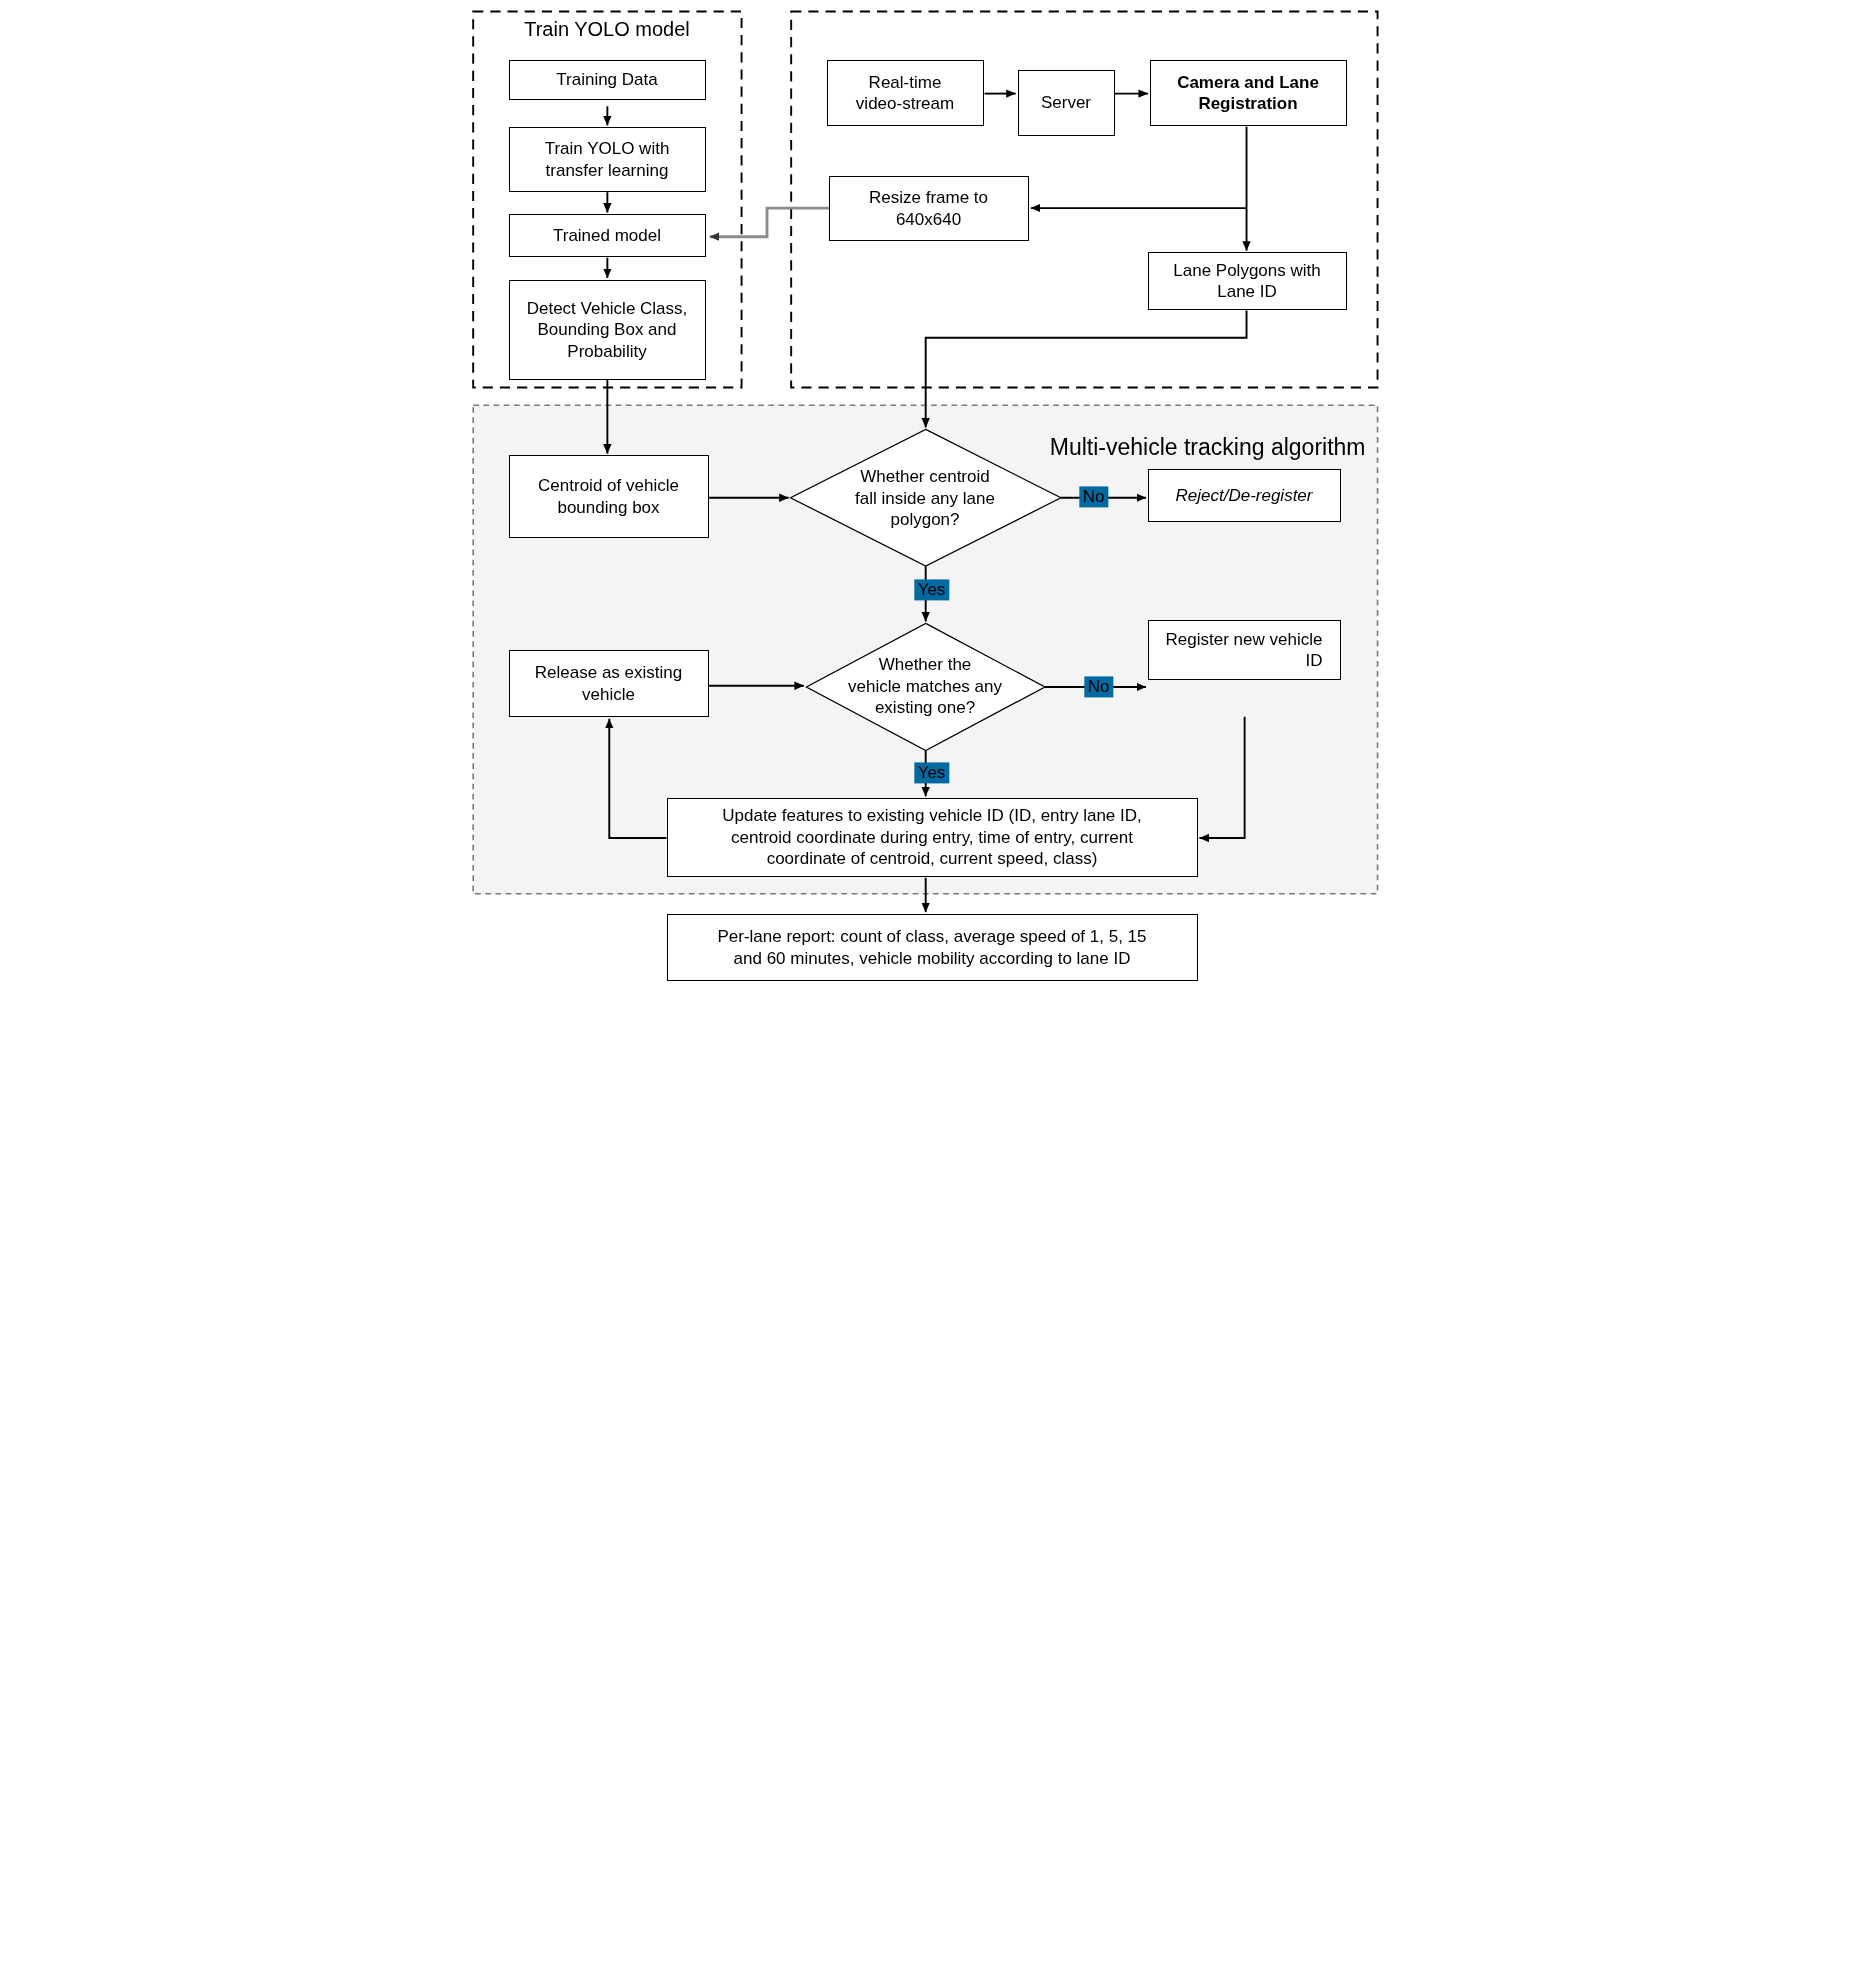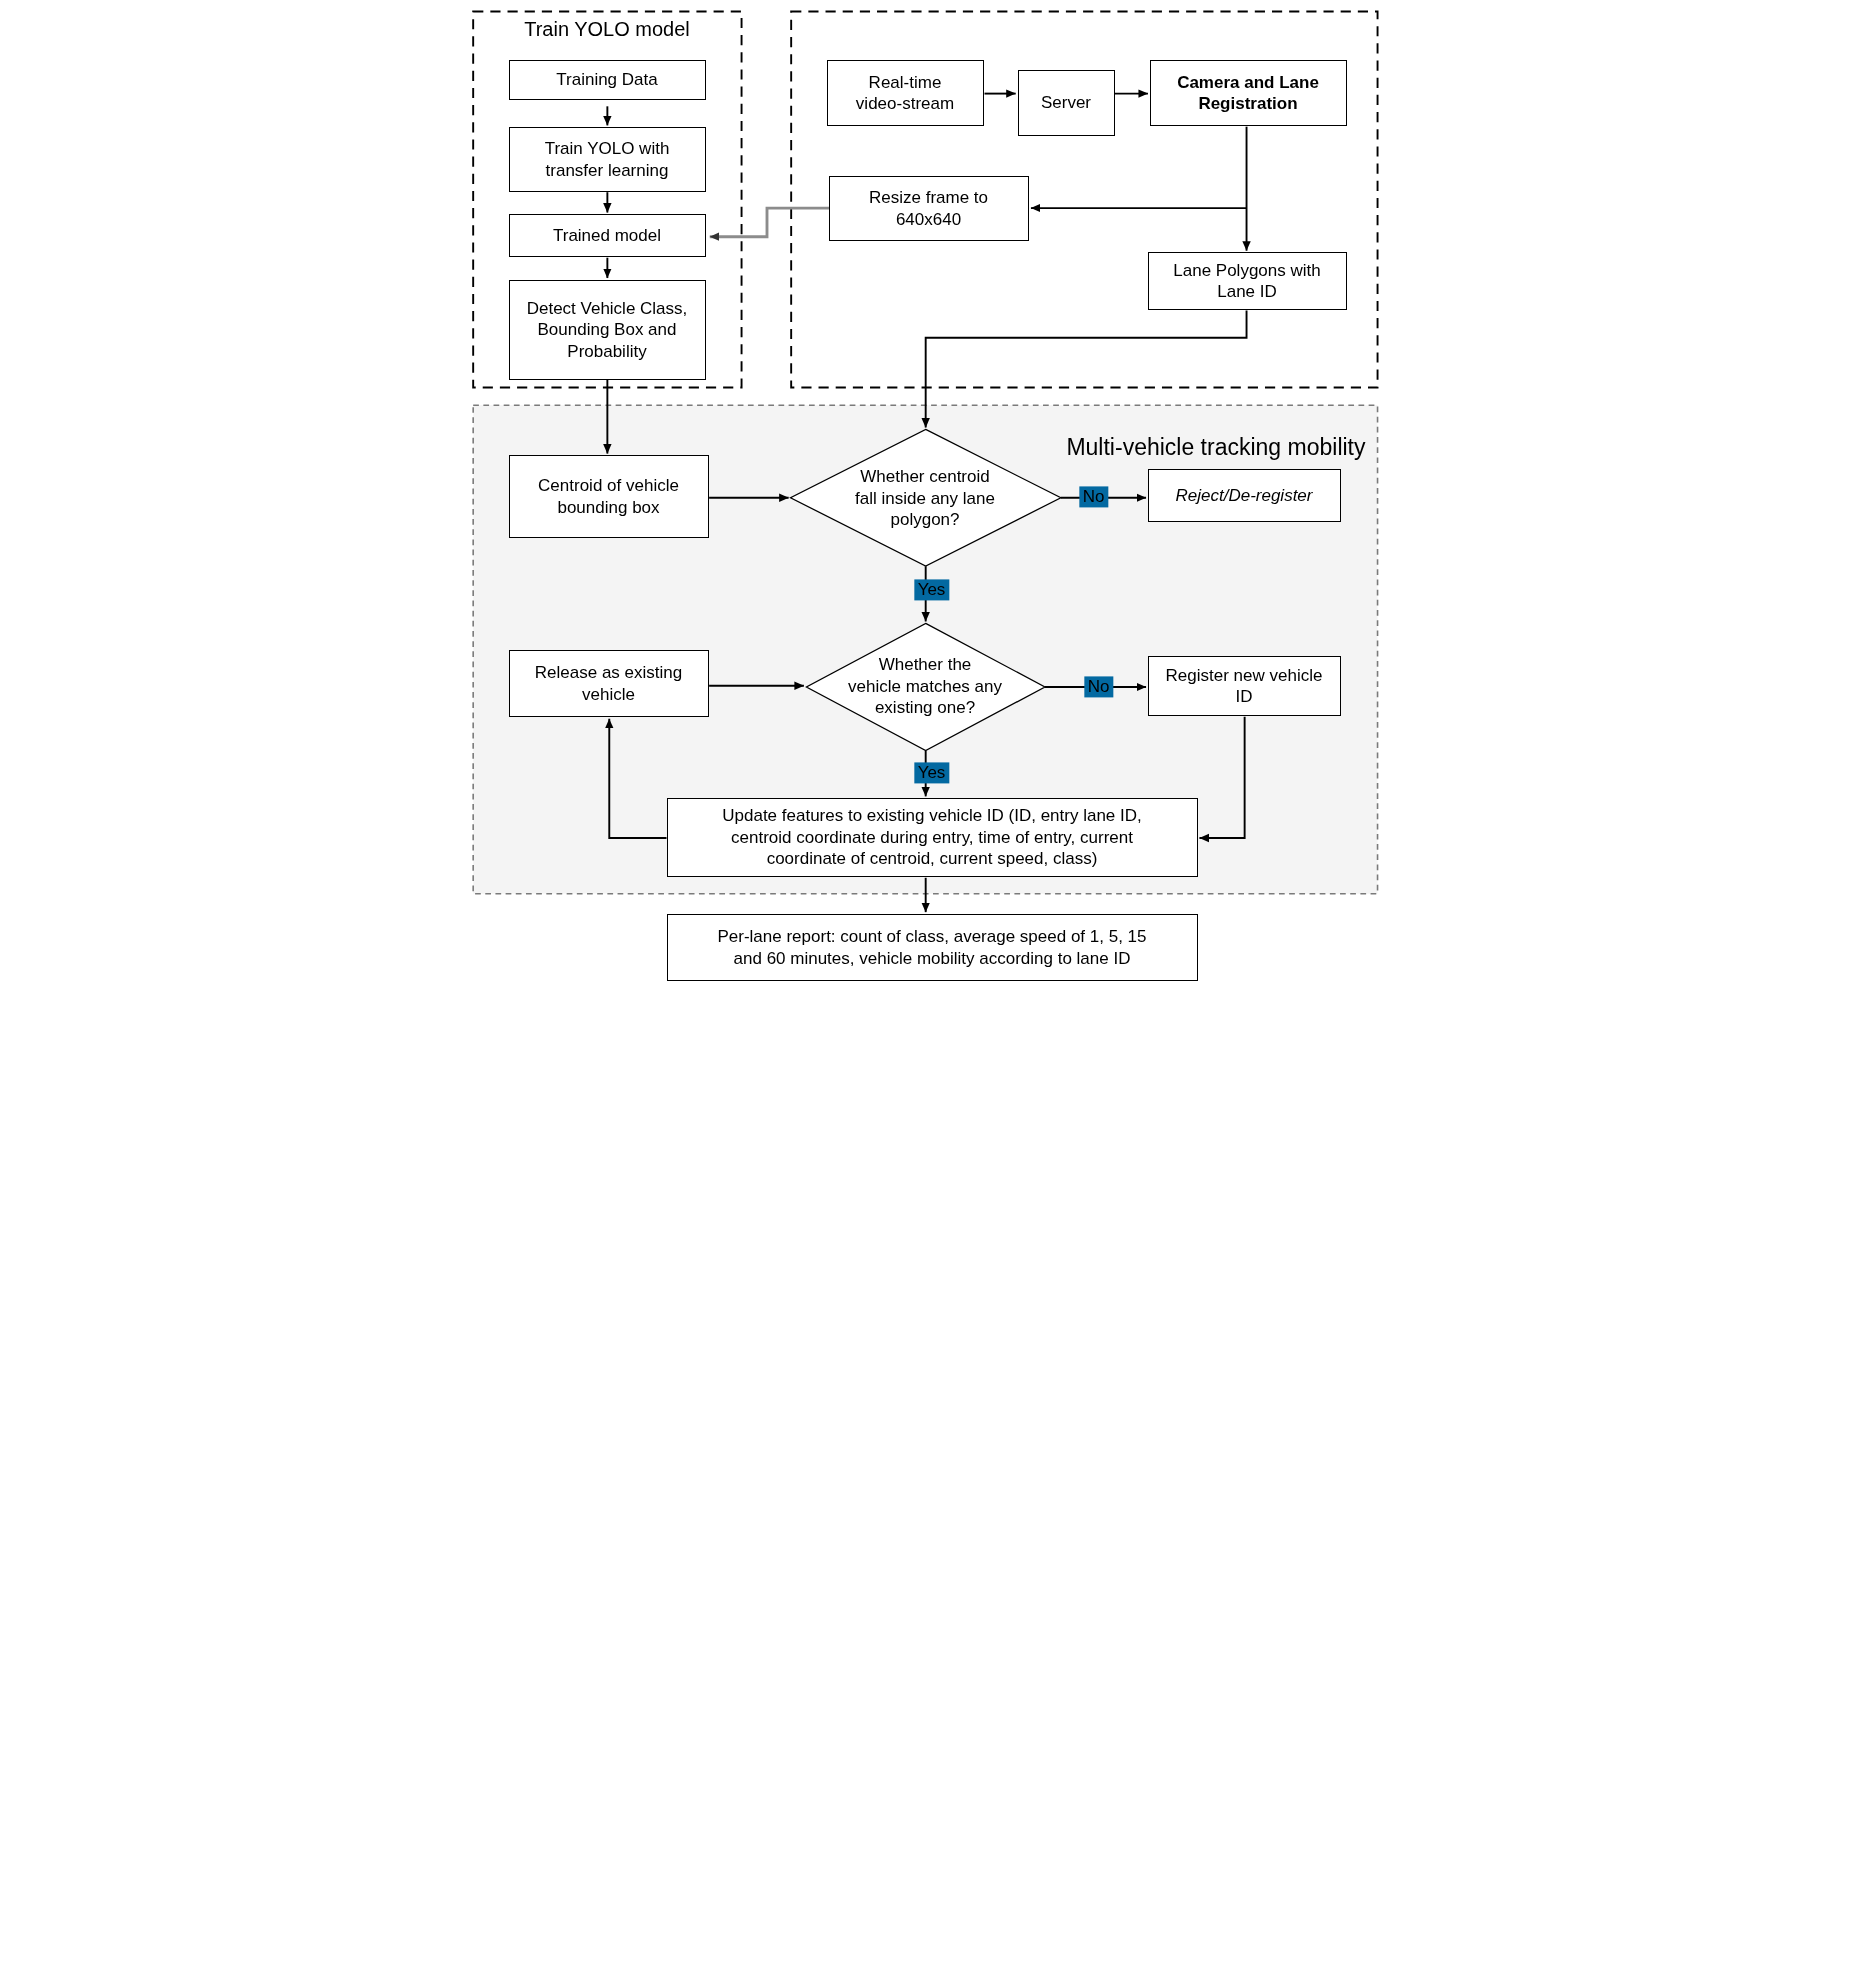--- a/index.html
+++ b/index.html
@@ -99,39 +99,39 @@
     <path d="M727.5,1180 L727.5,1252" stroke="#000000" stroke-width="3" fill="none" marker-end="url(#arrow)"></path>
     <path d="M1229,1127 L1229,1317.5 L1158,1317.5" stroke="#000000" stroke-width="3" fill="none" marker-end="url(#arrow)"></path>
     <path d="M320,1317.5 L230,1317.5 L230,1130" stroke="#000000" stroke-width="3" fill="none" marker-end="url(#arrow)"></path>
     <path d="M727.5,1380 L727.5,1434" stroke="#000000" stroke-width="3" fill="none" marker-end="url(#arrow)"></path>
 
     <polygon points="727.5,675 940,782.5 727.5,890 515,782.5" fill="#ffffff" stroke="#000000" stroke-width="2"></polygon>
     <polygon points="727.5,980 915,1080 727.5,1180 540,1080" fill="#ffffff" stroke="#000000" stroke-width="2"></polygon>
   </svg>
 
   <div class="sec-title" style="left:9.5px; top:18px; width:270px;">Train YOLO model</div>
-  <div class="sec-title tracking" style="right:23px; top:434px;">Multi-vehicle tracking mobility</div>
+  <div class="sec-title tracking" style="right:23px; top:434px;">Multi-vehicle tracking algorithm</div>
 
   <div class="node" style="left:46px; top:60px; width:197px; height:40px;">Training Data</div>
   <div class="node" style="left:46px; top:127px; width:197px; height:65px;">Train YOLO with<br>transfer learning</div>
   <div class="node" style="left:46px; top:214px; width:197px; height:43px;">Trained model</div>
   <div class="node" style="left:46px; top:280px; width:197px; height:100px;">Detect Vehicle Class,<br>Bounding Box and<br>Probability</div>
 
   <div class="node" style="left:364px; top:60px; width:157px; height:66px;">Real-time<br>video-stream</div>
   <div class="node" style="left:555px; top:70px; width:97px; height:66px;">Server</div>
   <div class="node" style="left:687px; top:60px; width:197px; height:66px;font-weight:bold;">Camera and Lane<br>Registration</div>
   <div class="node" style="left:366px; top:176px; width:200px; height:65px;">Resize frame to<br>640x640</div>
   <div class="node" style="left:685px; top:252px; width:199px; height:58px;">Lane Polygons with<br>Lane ID</div>
 
   <div class="node dtext" style="left:367px; top:450px; width:191px; height:97px;">Whether centroid<br>fall inside any lane<br>polygon?</div>
   <div class="node" style="left:46px; top:455px; width:200px; height:83px;">Centroid of vehicle<br>bounding box</div>
   <div class="node" style="left:685px; top:469px; width:193px; height:53px;font-style:italic;">Reject/De-register</div>
   <div class="node dtext" style="left:367px; top:640px; width:191px; height:93px;">Whether the<br>vehicle matches any<br>existing one?</div>
   <div class="node" style="left:46px; top:650px; width:200px; height:67px;">Release as existing<br>vehicle</div>
-  <div class="node" style="left:685px; top:656px; width:193px; height:60px;">Register new vehicle<br>ID</div>
+  <div class="node" style="left:685px; top:620px; width:193px; height:60px;text-align:right;">Register new vehicle<br>ID</div>
   <div class="node" style="left:204px; top:798px; width:531px; height:79px;">Update features to existing vehicle ID (ID, entry lane ID,<br>centroid coordinate during entry, time of entry, current<br>coordinate of centroid, current speed, class)</div>
 
   <div class="node" style="left:204px; top:914px; width:531px; height:67px;">Per-lane report: count of class, average speed of 1, 5, 15<br>and 60 minutes, vehicle mobility according to lane ID</div>
 
   <span class="elabel" style="left:631px; top:497px;">No</span>
   <span class="elabel" style="left:469px; top:590px;">Yes</span>
   <span class="elabel" style="left:636px; top:687px;">No</span>
   <span class="elabel" style="left:469px; top:773px;">Yes</span>
 
 </div>

